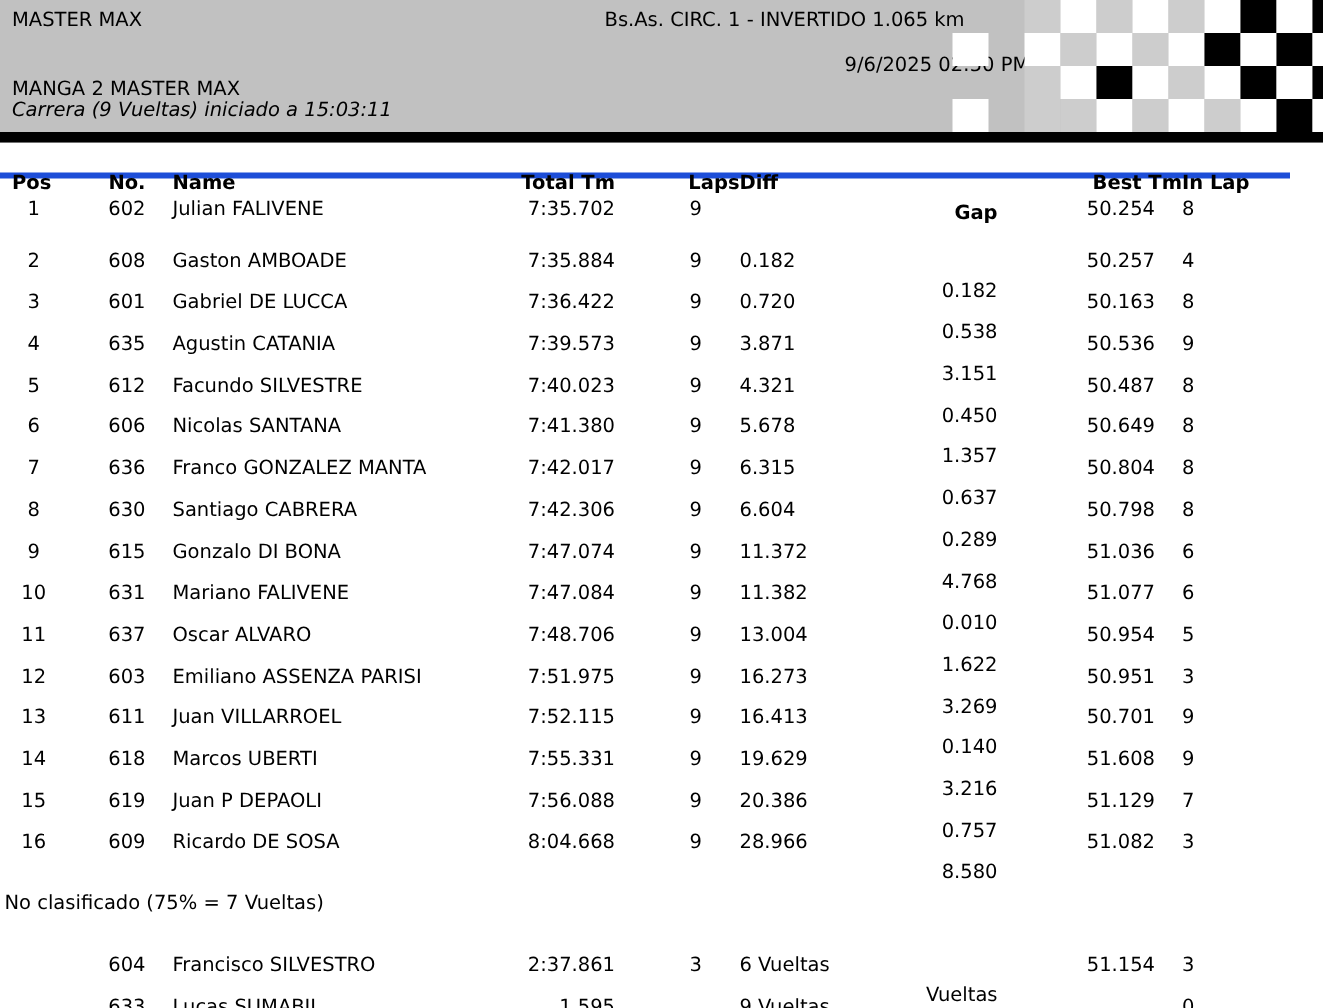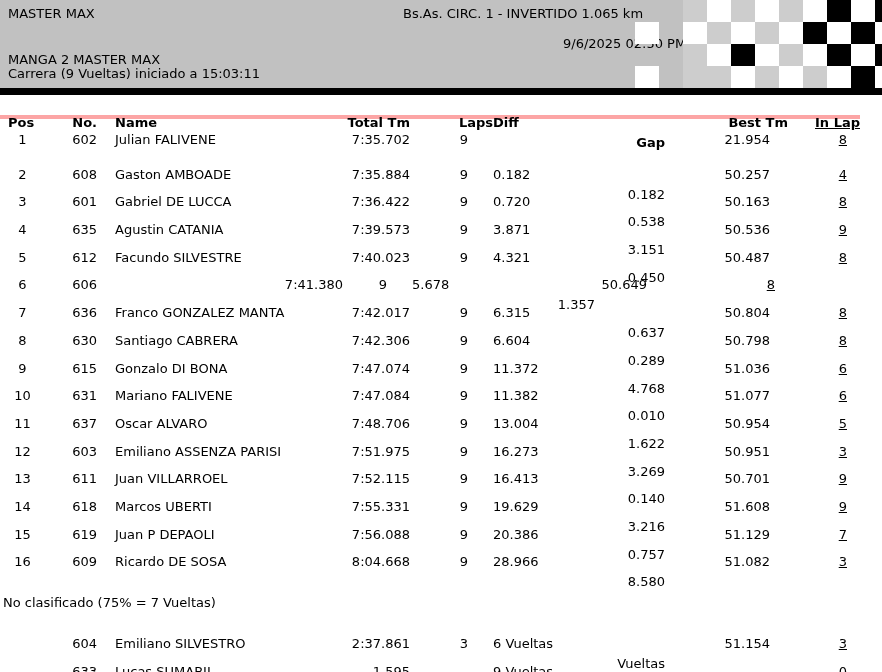--- a/index.html
+++ b/index.html
@@ -14,47 +14,47 @@
   
   .report-header{
     position:relative;height:88px;background:#c1c1c1;
     border-bottom:7px solid #000;overflow:hidden;
   }
   .report-header .htext{position:absolute;white-space:nowrap;line-height:16px;text-align:center;}
   .pos-class  {left:8px;  top:6px;}
   .pos-circuit{left:403px;top:6px;}
   .pos-session{left:8px;  top:52px;}
   .pos-date   {left:563px;top:36px;}
-  .pos-race   {left:8px;  top:66px;}
+  .pos-race   {left:8px;  top:66px;font-style:italic;}
 
   
   .flag{
     position:absolute;left:635px;top:0;
     display:grid;grid-template-columns:repeat(11,24px);grid-auto-rows:22px;
   }
   .flag div{width:24px;height:22px;}
 
   
   .results{width:860px;}
   .trow{
     display:grid;
     grid-template-columns:45px 55px 245px 67px 81px 102px 70px 123px 72px;
     align-items:center;height:27.7px;
   }
-  .thead{height:20px;font-weight:bold;border-bottom:4px solid #fca5a5;}
+  .thead{height:20px;font-weight:bold;border-bottom:4px solid #1d4ed8;}
   .cell{white-space:nowrap;overflow:visible;}
   .c0{text-align:center;}
   .c1{text-align:right;padding-right:3px;}
   .c2{text-align:left;padding-left:15px;}
   .c3{text-align:right;padding-right:2px;}
   .c4{text-align:right;padding-right:25px;}
   .c5{text-align:left;padding-right:13px;}
   .c6{text-align:right;margin-top:40px;}
   .c7{text-align:right;padding-right:18px;}
-  .c8{text-align:right;padding-right:13px;text-decoration:underline;}
+  .c8{text-align:left;padding-right:13px;}
   .thead .c0{text-align:left;padding-left:8px;}
   .thead .c4,.thead .c5,.thead .c7,.thead .c8{padding-right:0;}
 
   .section-label{
     margin-top:26px;height:28px;display:flex;align-items:center;
     padding-left:3px;white-space:nowrap;
   }
 </style>
 </head>
 <body>
@@ -129,21 +129,21 @@
       </div>
     <div>
         <div class="trow">
           <div class="cell c0">1</div>
           <div class="cell c1">602</div>
           <div class="cell c2">Julian FALIVENE</div>
           <div class="cell c3">7:35.702</div>
           <div class="cell c4">9</div>
           <div class="cell c5"></div>
           <div class="cell c6"></div>
-          <div class="cell c7">21.954</div>
+          <div class="cell c7">50.254</div>
           <div class="cell c8">8</div>
         </div>
         <div class="trow">
           <div class="cell c0">2</div>
           <div class="cell c1">608</div>
           <div class="cell c2">Gaston AMBOADE</div>
           <div class="cell c3">7:35.884</div>
           <div class="cell c4">9</div>
           <div class="cell c5">0.182</div>
           <div class="cell c6">0.182</div>
@@ -179,20 +179,21 @@
           <div class="cell c3">7:40.023</div>
           <div class="cell c4">9</div>
           <div class="cell c5">4.321</div>
           <div class="cell c6">0.450</div>
           <div class="cell c7">50.487</div>
           <div class="cell c8">8</div>
         </div>
         <div class="trow">
           <div class="cell c0">6</div>
           <div class="cell c1">606</div>
+          <div class="cell c2">Nicolas SANTANA</div>
           <div class="cell c3">7:41.380</div>
           <div class="cell c4">9</div>
           <div class="cell c5">5.678</div>
           <div class="cell c6">1.357</div>
           <div class="cell c7">50.649</div>
           <div class="cell c8">8</div>
         </div>
         <div class="trow">
           <div class="cell c0">7</div>
           <div class="cell c1">636</div>
@@ -304,21 +305,21 @@
           <div class="cell c8">3</div>
         </div>
       </div>
     <div class="section-label">
       <span>No clasificado (75% = 7 Vueltas)</span>
     </div>
     <div>
         <div class="trow">
           <div class="cell c0"></div>
           <div class="cell c1">604</div>
-          <div class="cell c2">Emiliano SILVESTRO</div>
+          <div class="cell c2">Francisco SILVESTRO</div>
           <div class="cell c3">2:37.861</div>
           <div class="cell c4">3</div>
           <div class="cell c5">6 Vueltas</div>
           <div class="cell c6">Vueltas</div>
           <div class="cell c7">51.154</div>
           <div class="cell c8">3</div>
         </div>
         <div class="trow">
           <div class="cell c0"></div>
           <div class="cell c1">633</div>

